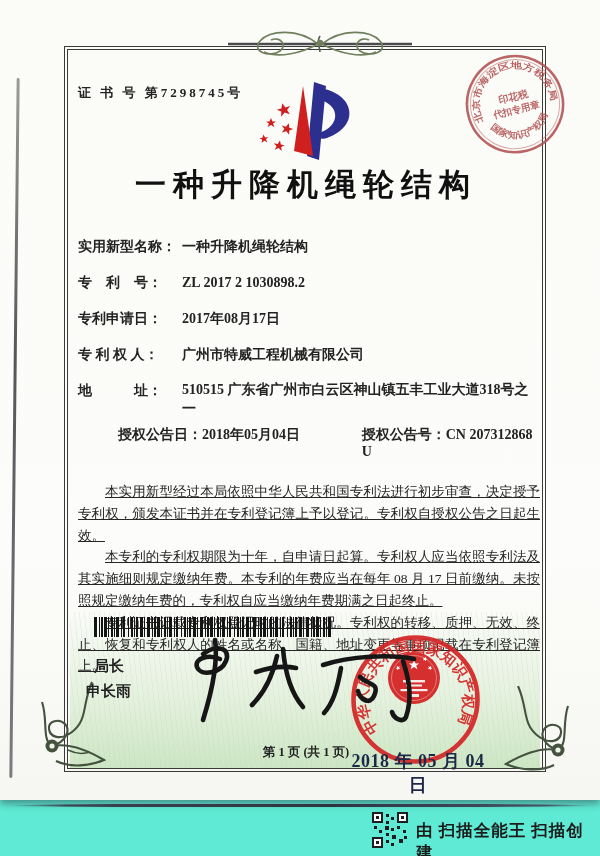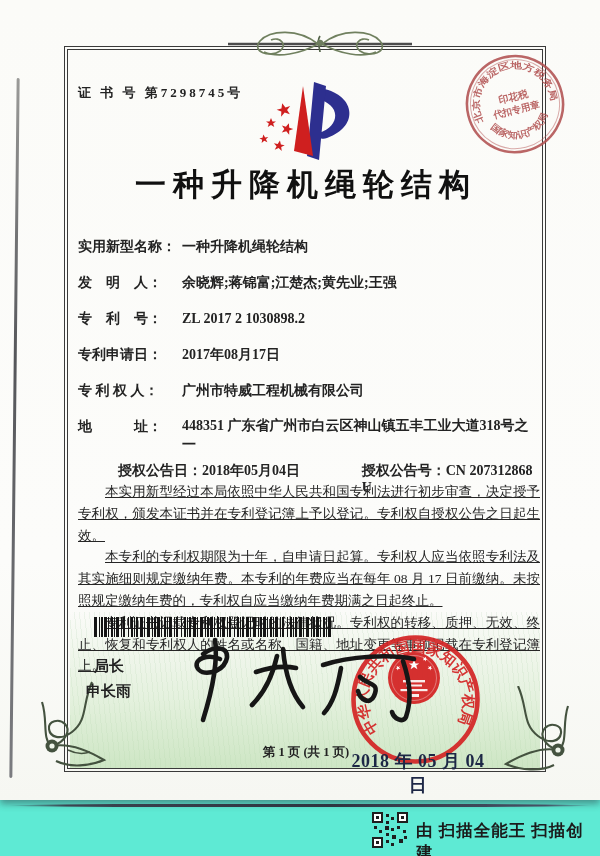--- a/index.html
+++ b/index.html
@@ -118,38 +118,34 @@
   </svg>
 
   <div class="abs title">一种升降机绳轮结构</div>
 
   <div class="abs fields">
     <div class="frow">
       <span class="fl">实用新型名称：</span>
       <span class="fv">一种升降机绳轮结构</span>
     </div>
     <div class="frow">
-      <span class="fl">发　明　人：</span>
-      <span class="fv">余晓辉;蒋锦富;江楚杰;黄先业;王强</span>
-    </div>
-    <div class="frow">
       <span class="fl">专　利　号：</span>
       <span class="fv">ZL 2017 2 1030898.2</span>
     </div>
     <div class="frow">
       <span class="fl">专利申请日：</span>
       <span class="fv">2017年08月17日</span>
     </div>
     <div class="frow">
       <span class="fl">专 利 权 人：</span>
       <span class="fv">广州市特威工程机械有限公司</span>
     </div>
     <div class="frow addr" style="margin-bottom:8px;">
       <span class="fl">地　　　址：</span>
-      <span class="fv">448351 广东省广州市白云区神山镇五丰工业大道318号之一</span>
+      <span class="fv">510515 广东省广州市白云区神山镇五丰工业大道318号之一</span>
     </div>
     <div class="grant">
       <span class="gleft"><span>授权公告日：</span><span>2018年05月04日</span></span>
       <span class="gright"><span>授权公告号：</span><span>CN 207312868 U</span></span>
     </div>
   </div>
 
   <div class="abs paras">
     <p>本实用新型经过本局依照中华人民共和国专利法进行初步审查，决定授予专利权，颁发本证书并在专利登记簿上予以登记。专利权自授权公告之日起生效。</p>
     <p>本专利的专利权期限为十年，自申请日起算。专利权人应当依照专利法及其实施细则规定缴纳年费。本专利的年费应当在每年 08 月 17 日前缴纳。未按照规定缴纳年费的，专利权自应当缴纳年费期满之日起终止。</p>

